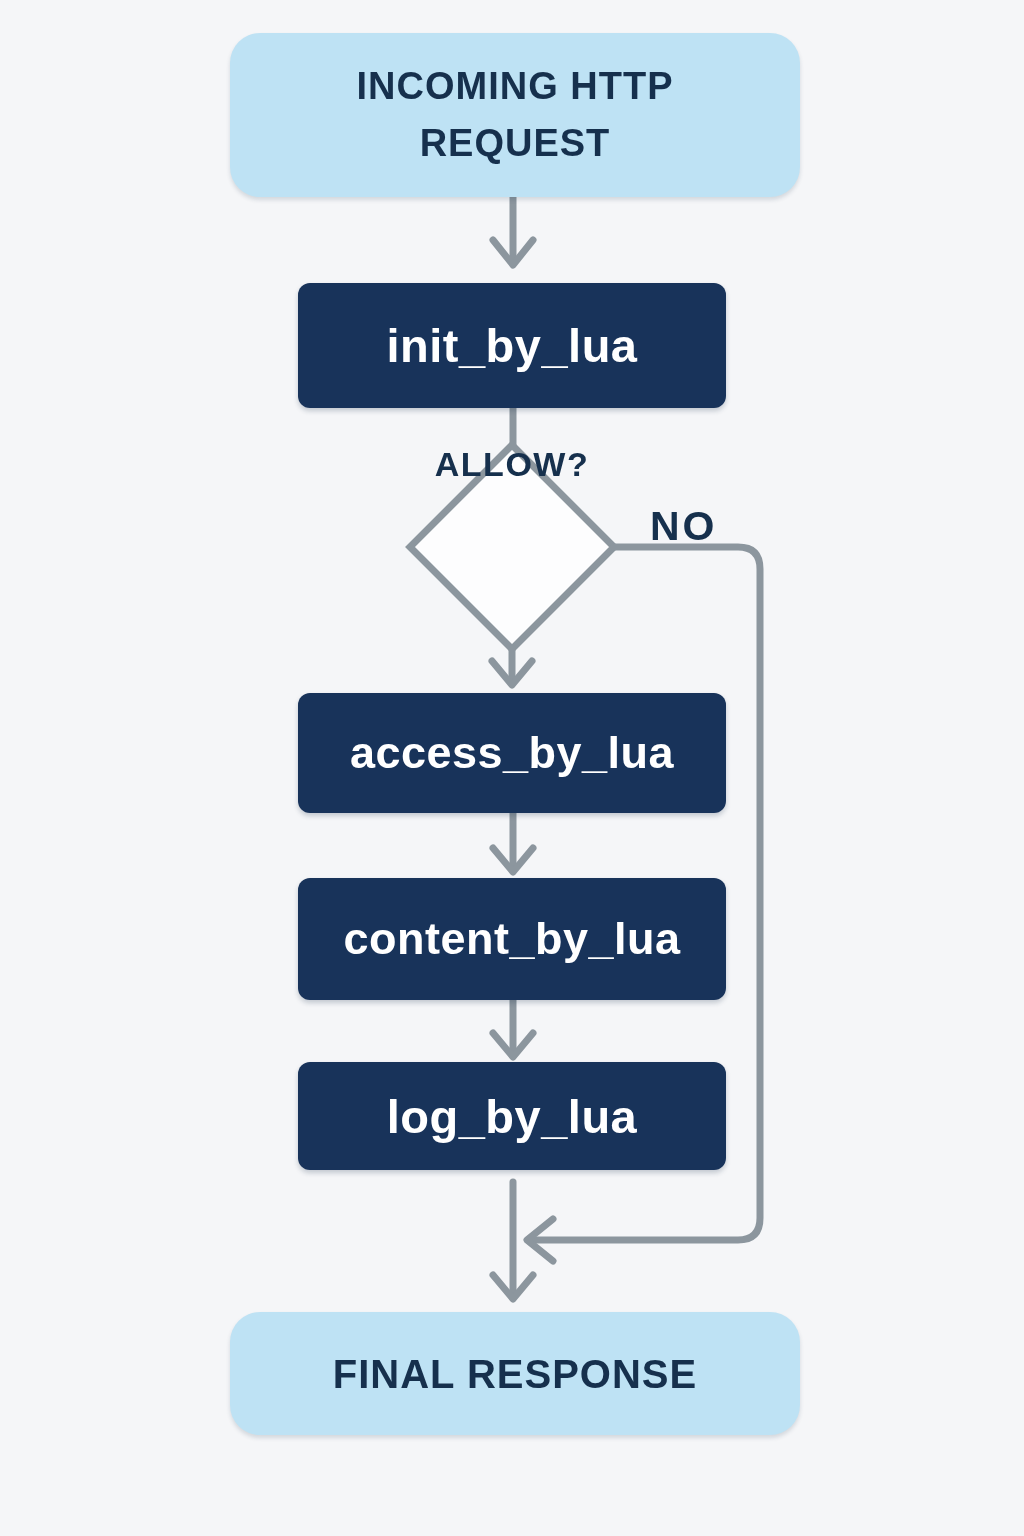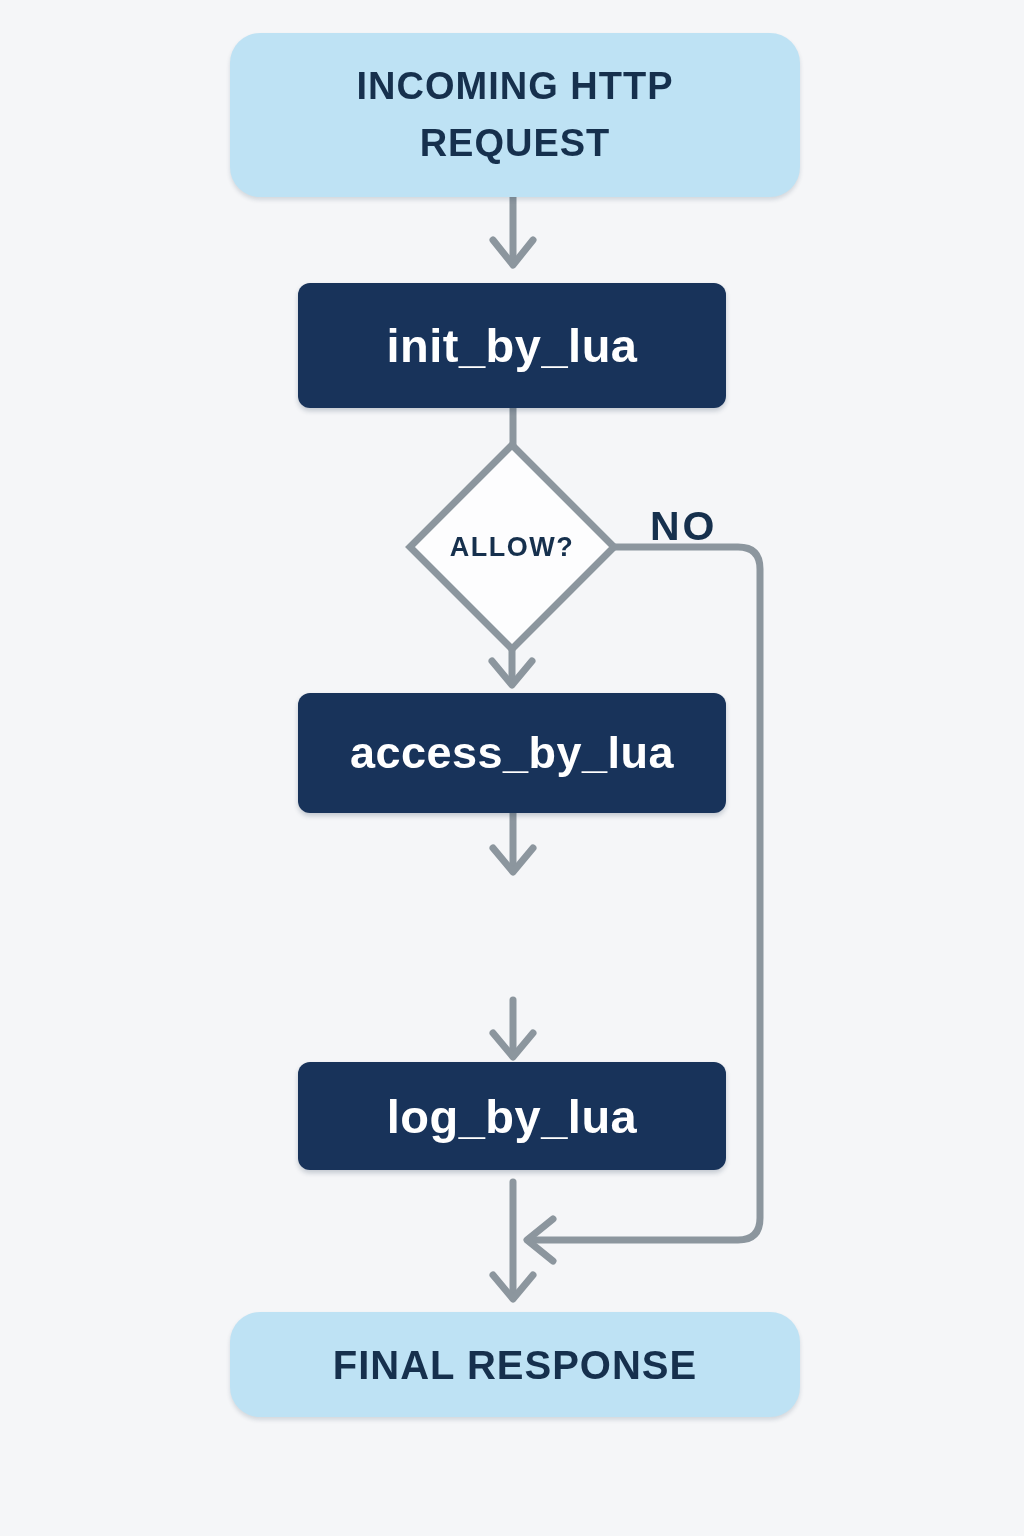--- a/index.html
+++ b/index.html
@@ -67,35 +67,35 @@
     width: 428px;
     height: 124px;
     background: var(--color-node-dark, #18335A);
     border-radius: 12px;
     color: var(--color-text-light, #FFFFFF);
     font-size: 47px;
     letter-spacing: 0.5px;
     box-shadow: 0 3px 5px rgba(20, 40, 70, 0.22);
   }
   #node-incoming { top: 33px;  height: 164px; padding: 0 90px; }
-  #node-final    { top: 1312px; height: 105px; font-size: 40px; }
+  #node-final    { top: 1312px; height: 123px; font-size: 40px; }
   #node-init     { top: 283px;  height: 125px; }
   #node-access   { top: 693px;  height: 120px; font-size: 45px; text-align: right; }
   #node-content  { top: 878px;  height: 122px; font-size: 45px; }
   #node-log      { top: 1062px; height: 108px; }
   .decision-label {
     position: absolute;
     left: 410px; top: 445px;
     width: 204px; height: 204px;
     display: flex;
-    align-items: center;
+    align-items: flex-start;
     justify-content: center;
     color: var(--color-text-dark, #16304D);
     font-weight: bold;
-    font-size: 27px;
+    font-size: 34px;
     letter-spacing: 1.5px;
   }
   .edge-label {
     position: absolute;
     left: 650px; top: 503px;
     color: var(--color-text-dark, #16304D);
     font-weight: bold;
     font-size: 41px;
     letter-spacing: 3px;
     text-align: right;
@@ -144,20 +144,23 @@
   </div>
 
   <div class="edge-label">
     <span>NO</span>
   </div>
 
   <div class="node node-process" id="node-access">
     <span>access_by_lua</span>
   </div>
 
+  <div class="node node-process" id="node-content">
+    <span>content_by_lua</span>
+  </div>
 
   <div class="node node-process" id="node-log">
     <span>log_by_lua</span>
   </div>
 
   <div class="node node-terminal" id="node-final">
     <span>FINAL RESPONSE</span>
   </div>
 
 </div>

